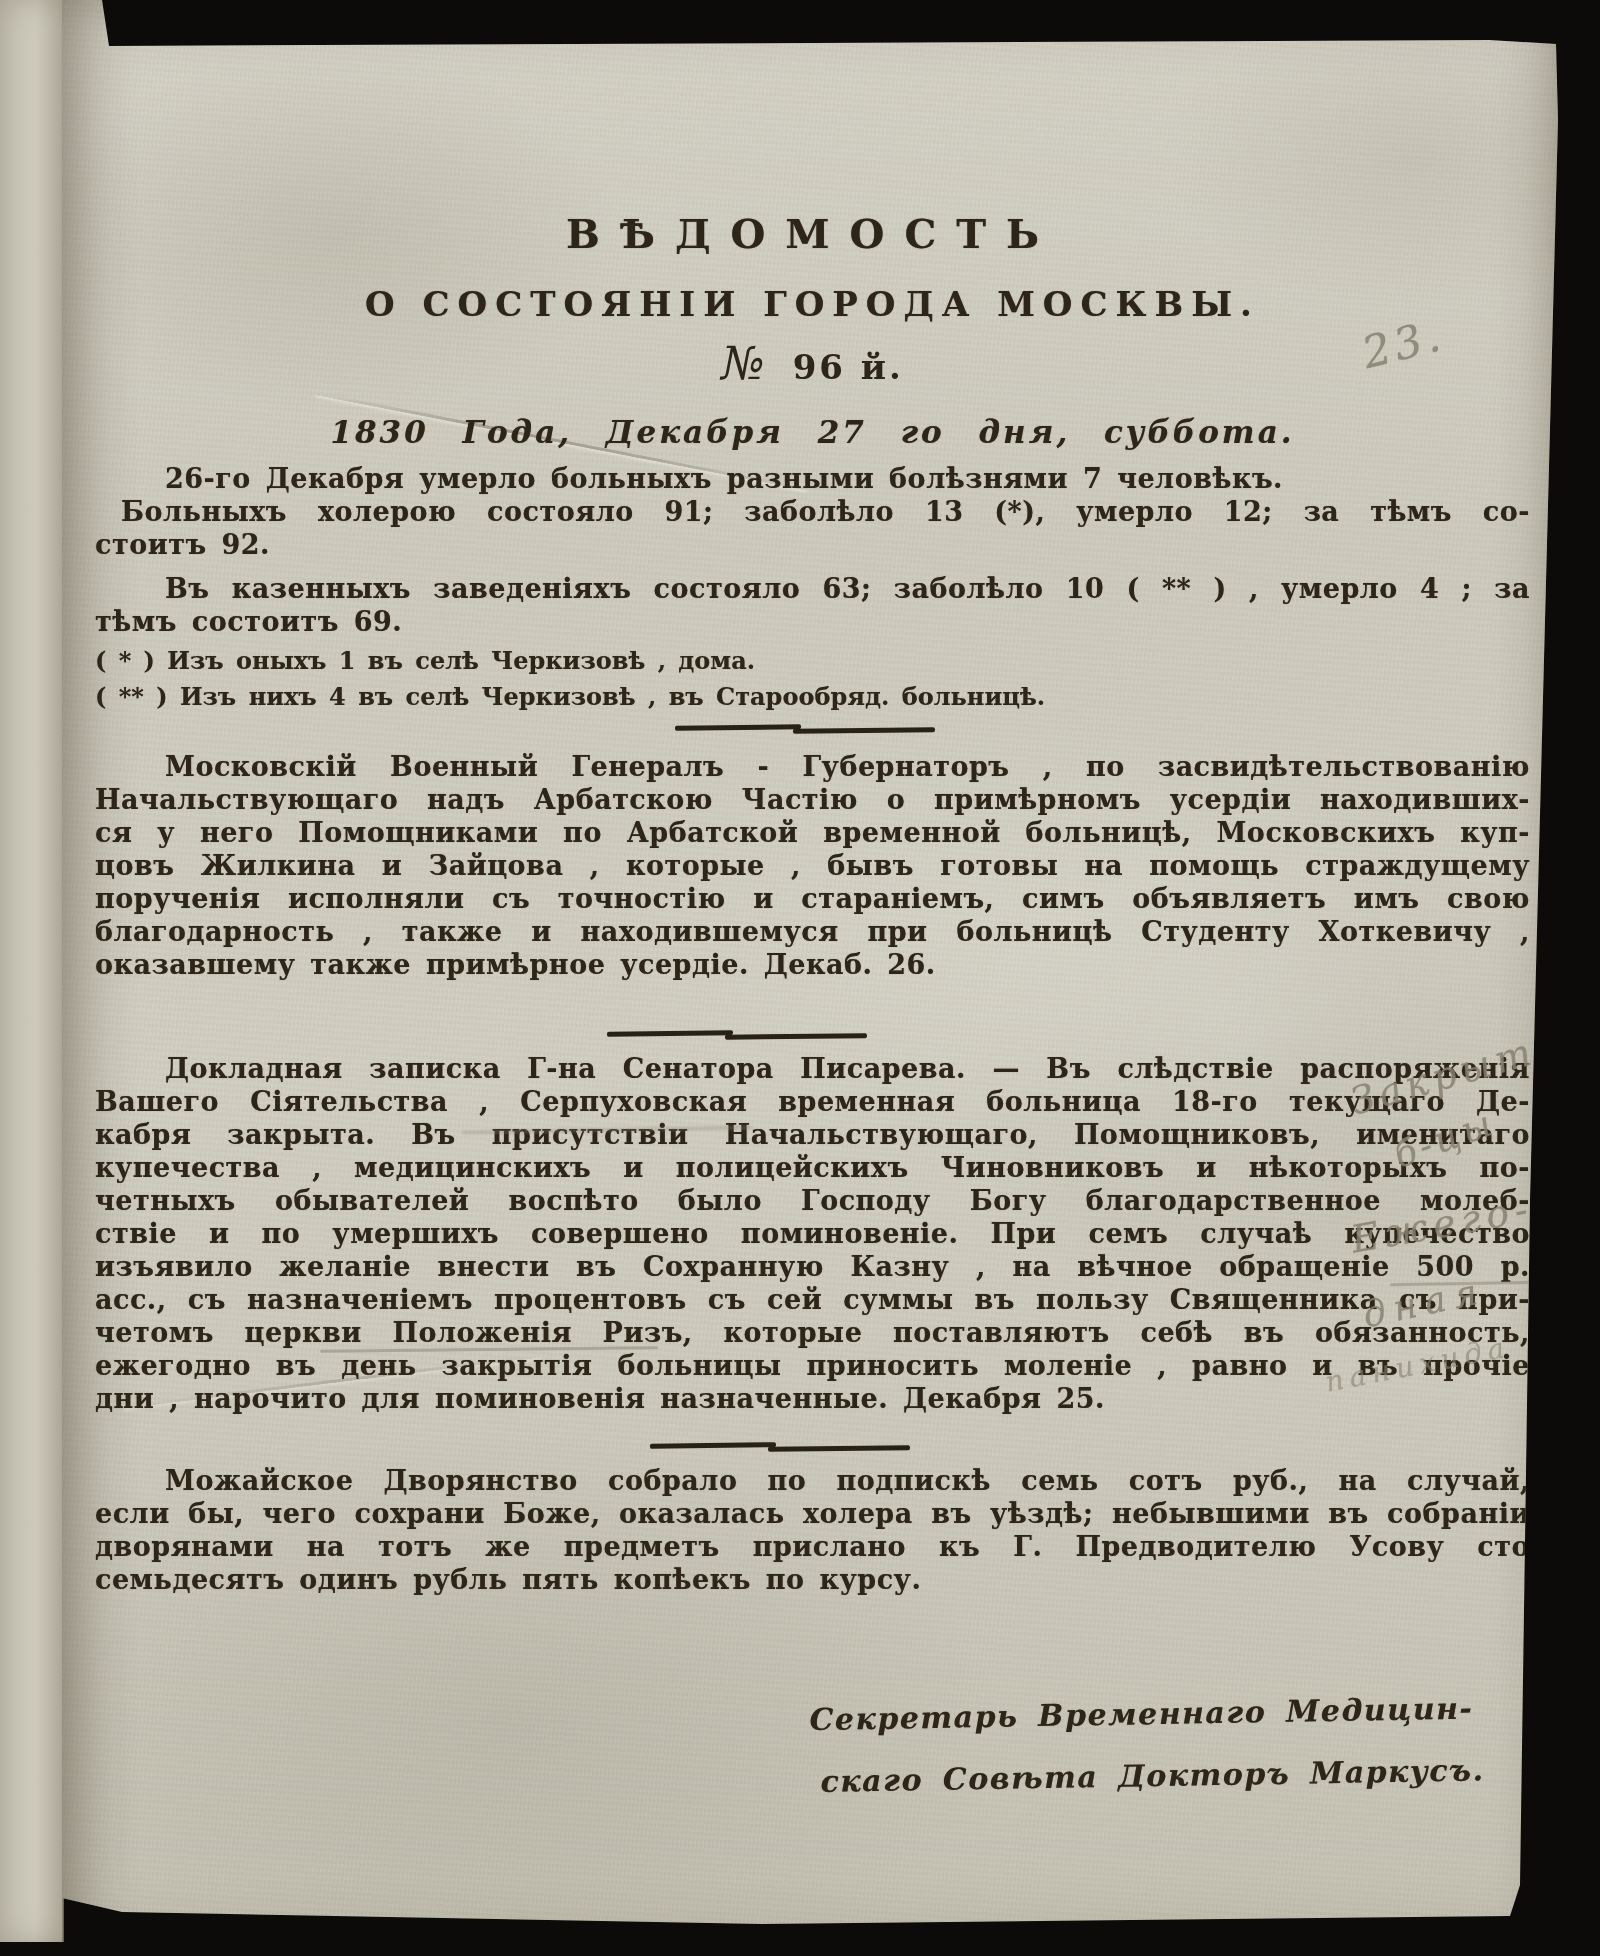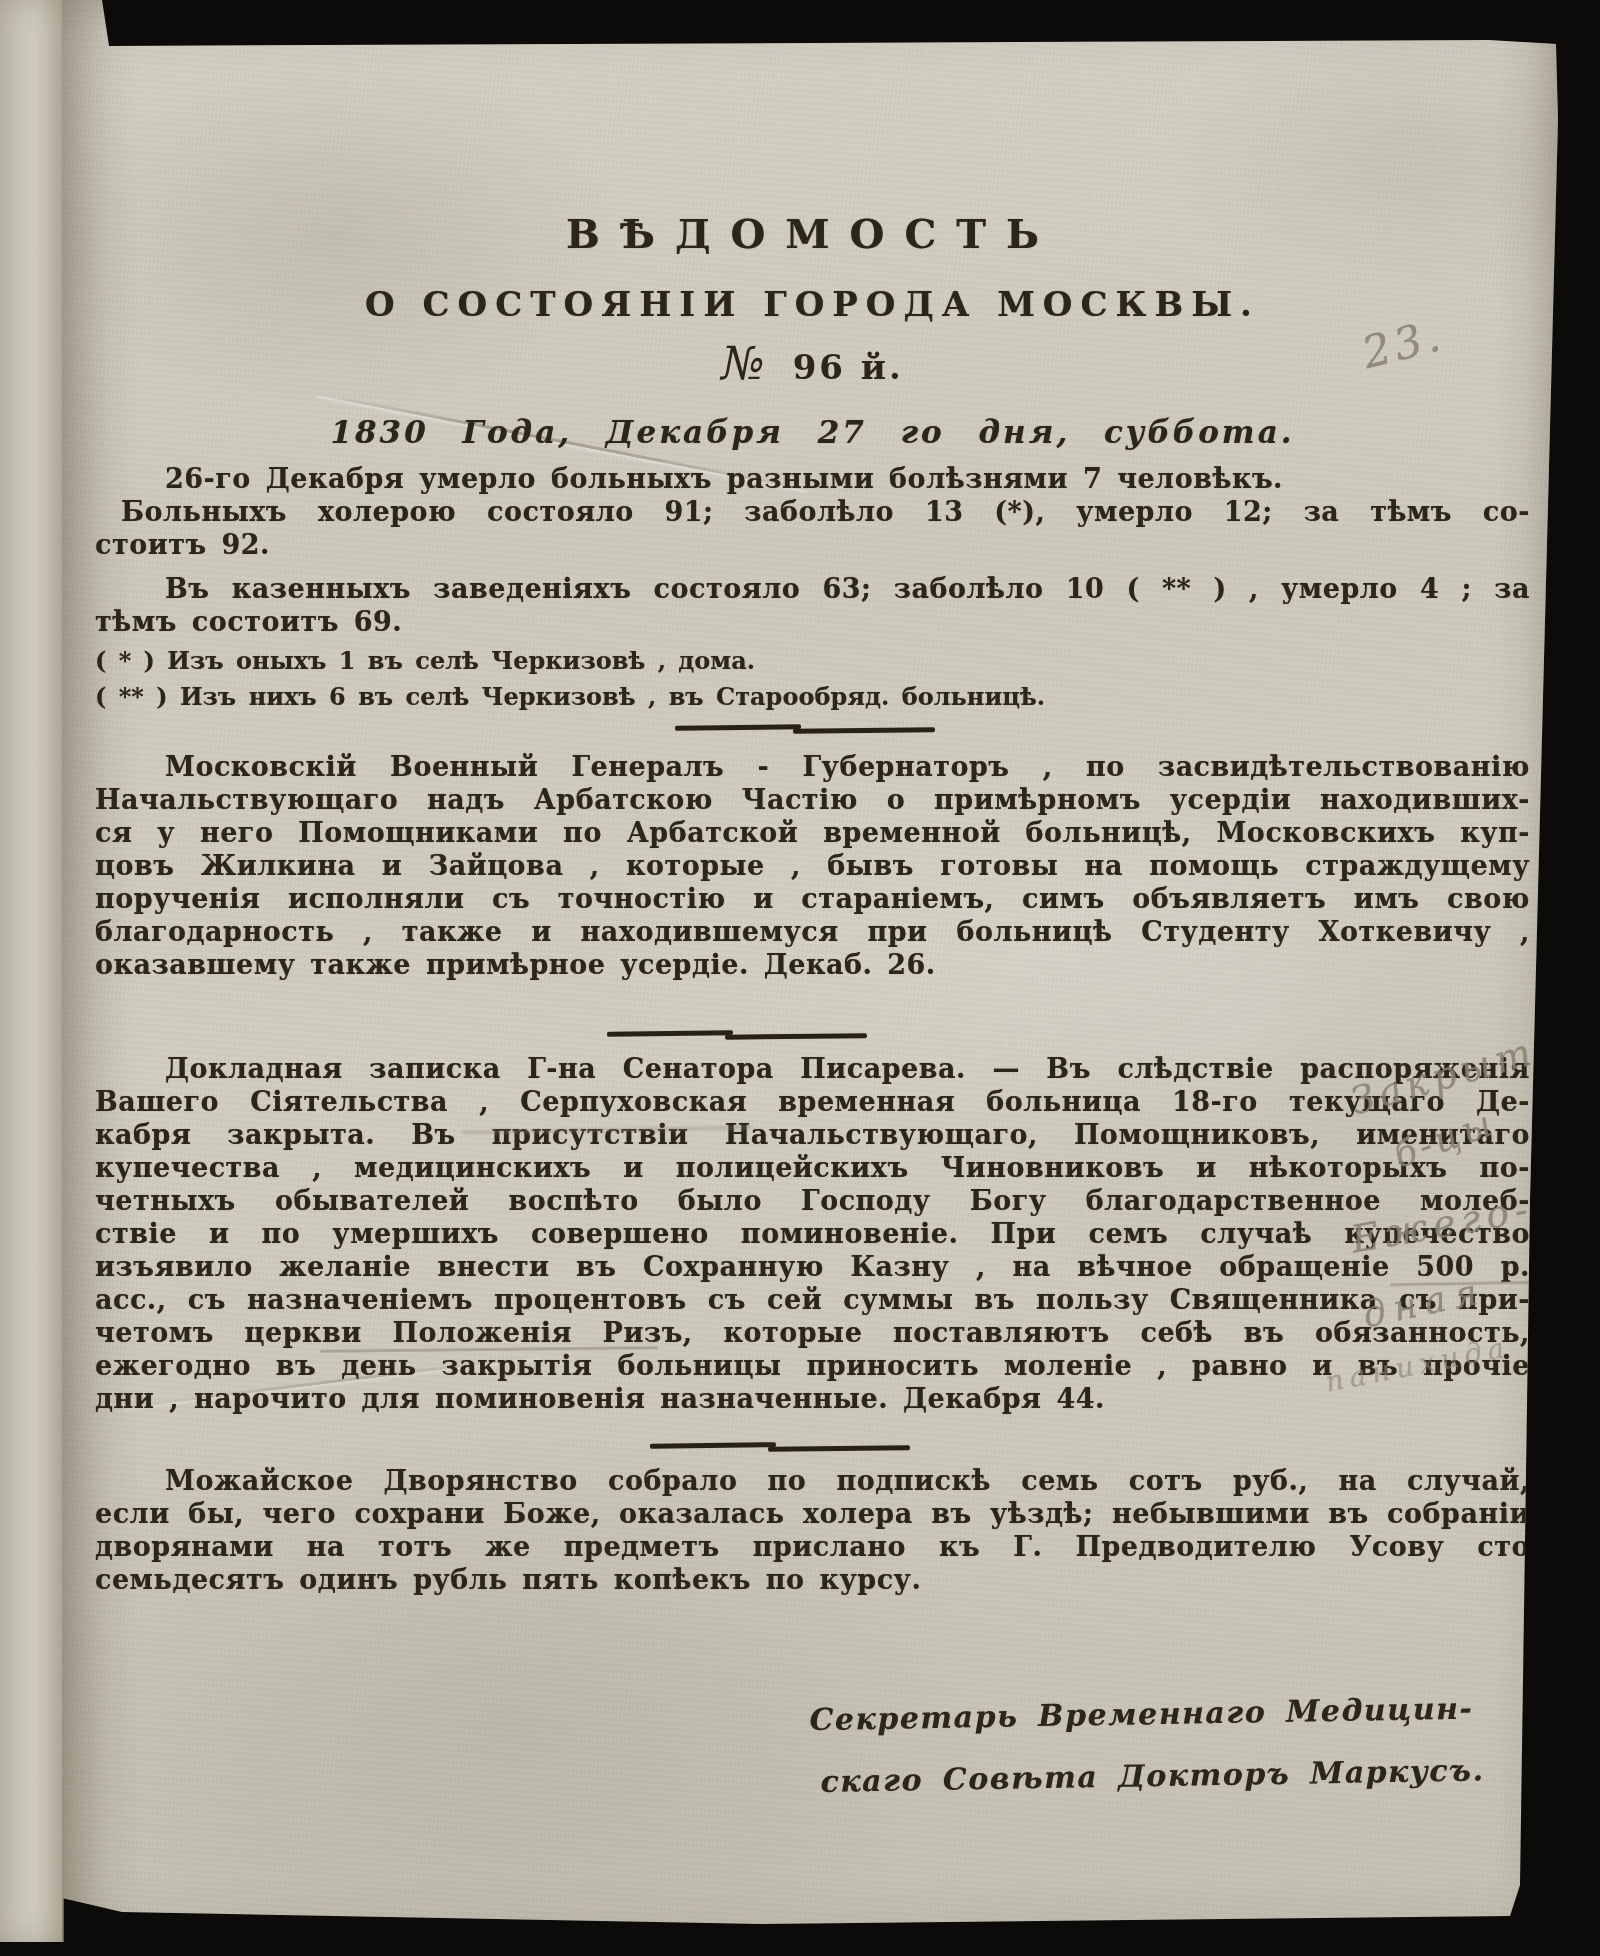--- a/index.html
+++ b/index.html
@@ -98,21 +98,21 @@
       <div class="bl">стоитъ 92.</div>
     </div>
 
     <div class="para" style="top:572px;">
       <div class="bl ind j">Въ казенныхъ заведеніяхъ состояло 63; заболѣло 10 ( ** ) , умерло 4 ; за</div>
       <div class="bl">тѣмъ состоитъ 69.</div>
     </div>
 
     <div class="para" style="top:643px;">
       <div class="fn">( * )  Изъ оныхъ 1 въ селѣ Черкизовѣ , дома.</div>
-      <div class="fn">( ** )  Изъ нихъ 6 въ селѣ Черкизовѣ , въ Старообряд. больницѣ.</div>
+      <div class="fn">( ** )  Изъ нихъ 4 въ селѣ Черкизовѣ , въ Старообряд. больницѣ.</div>
     </div>
 
     <div class="rule" style="left:613px;top:724px;width:260px;">
         <i class="d1"></i>
         <i class="d2"></i>
       </div>
 
     <div class="para" style="top:750px;">
       <div class="bl ind j">Московскій Военный Генералъ - Губернаторъ ,  по засвидѣтельствованію</div>
       <div class="bl j">Начальствующаго надъ Арбатскою Частію о примѣрномъ усердіи находивших-</div>
@@ -132,21 +132,21 @@
       <div class="bl ind j">Докладная записка Г-на Сенатора Писарева. — Въ слѣдствіе распоряженія</div>
       <div class="bl j">Вашего Сіятельства , Серпуховская временная больница 18-го текущаго Де-</div>
       <div class="bl j">кабря закрыта. Въ присутствіи Начальствующаго, Помощниковъ, именитаго</div>
       <div class="bl j">купечества ,  медицинскихъ и полицейскихъ Чиновниковъ и нѣкоторыхъ по-</div>
       <div class="bl j">четныхъ обывателей воспѣто было Господу Богу благодарственное молеб-</div>
       <div class="bl j">ствіе и по умершихъ совершено поминовеніе.  При семъ случаѣ купечество</div>
       <div class="bl j">изъявило желаніе  внести въ Сохранную Казну , на вѣчное обращеніе 500 р.</div>
       <div class="bl j">асс., съ назначеніемъ процентовъ съ сей суммы въ пользу Священника съ при-</div>
       <div class="bl j">четомъ церкви Положенія Ризъ, которые поставляютъ себѣ въ обязанность,</div>
       <div class="bl j">ежегодно въ день закрытія больницы приносить моленіе , равно и въ прочіе</div>
-      <div class="bl">дни , нарочито для поминовенія назначенные. Декабря 44.</div>
+      <div class="bl">дни , нарочито для поминовенія назначенные. Декабря 25.</div>
     </div>
 
     <div class="rule" style="left:588px;top:1442px;width:260px;">
         <i class="d1"></i>
         <i class="d2"></i>
       </div>
 
     <div class="para" style="top:1464px;">
       <div class="bl ind j">Можайское Дворянство собрало по подпискѣ семь сотъ руб., на случай,</div>
       <div class="bl j">если бы, чего сохрани Боже, оказалась холера въ уѣздѣ; небывшими въ собраніи</div>

